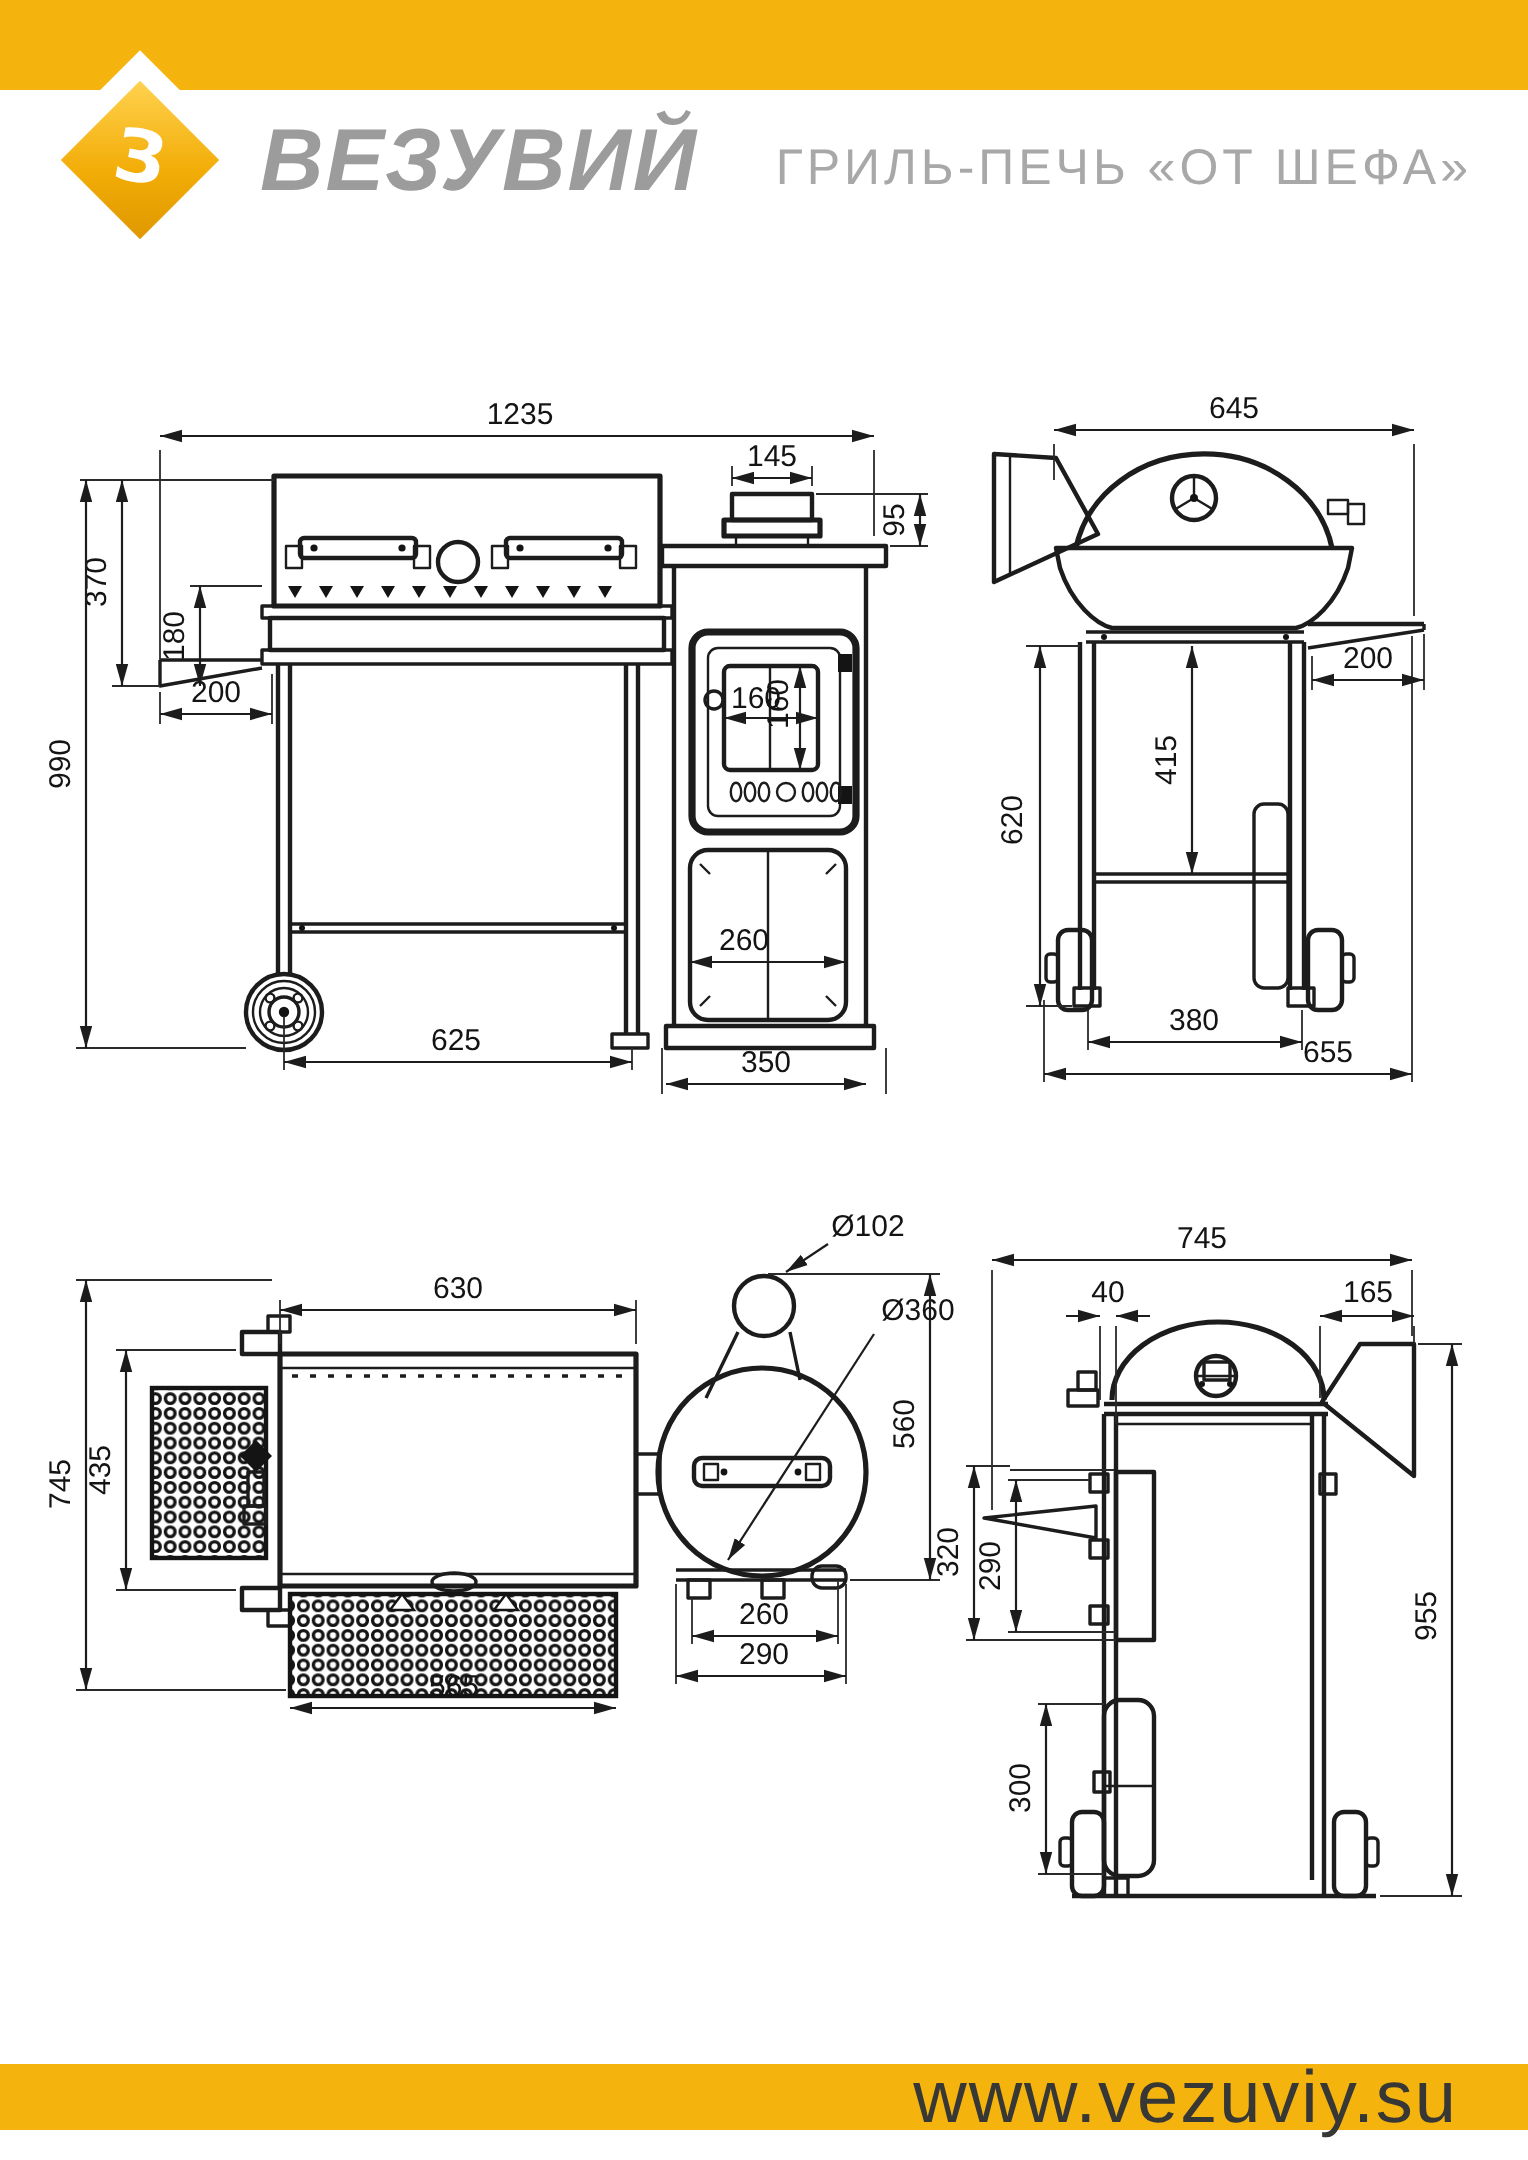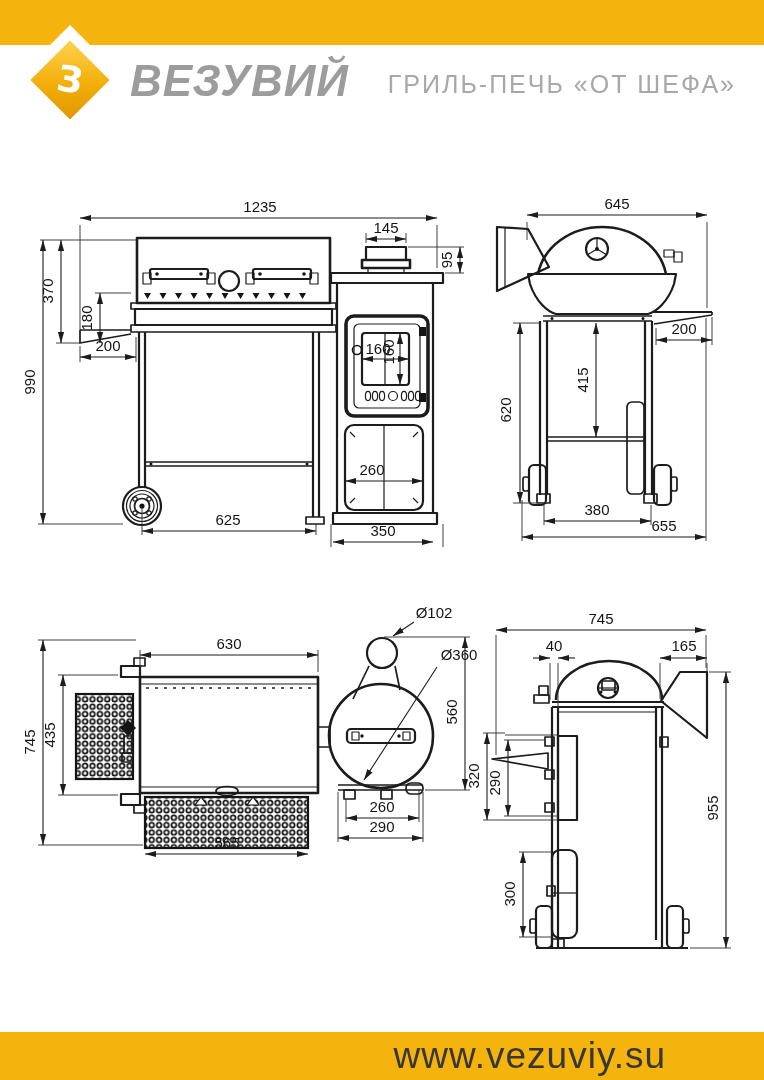--- a/index.html
+++ b/index.html
@@ -10,22 +10,22 @@
        transform:rotate(45deg);}
   .logo-diamond{position:absolute;left:42px;top:52px;width:56px;height:56px;
        background:linear-gradient(135deg,#ffd24f 0%,#f2ac06 58%,#df9800 100%);
        transform:rotate(45deg);display:flex;align-items:center;justify-content:center;}
   .logo-letter{transform:rotate(-35deg);color:#ffffff;font-size:36px;font-weight:bold;
        font-family:"DejaVu Sans",sans-serif;line-height:1;}
   .brand-name{position:absolute;left:130px;top:56px;font-size:44px;font-weight:bold;
        font-style:italic;color:#9c9c9c;letter-spacing:1px;text-align:center;}
   .doc-title{position:absolute;right:28px;top:70px;font-size:25px;color:#a8a8a8;
        letter-spacing:2px;margin-left:48px;}
-  .bottom-bar{position:absolute;left:0;top:1032px;width:764px;height:48px;background:#f5b30e;
-       display:flex;align-items:center;justify-content:flex-end;padding-right:98px;
+  .bottom-bar{position:absolute;left:0;top:1032px;width:764px;height:33px;background:#f5b30e;
+       display:flex;align-items:center;justify-content:flex-end;padding-right:35px;
        box-sizing:border-box;}
   .site{font-size:37px;color:#373735;letter-spacing:1px;}
   svg{position:absolute;left:0;top:0;}
   .o{stroke:#1c1c1c;fill:none;stroke-linejoin:round;}
   .w1{stroke-width:1.2}.w15{stroke-width:1.7}.w2{stroke-width:2.2}.w25{stroke-width:2.6}.w3{stroke-width:3.6}
   .x{stroke:#2a2a2a;stroke-width:0.9;fill:none;}
   .d{stroke:#1c1c1c;stroke-width:1.1;fill:none;}
   .t{font-size:15px;fill:#141414;text-anchor:middle;font-family:"Liberation Sans",sans-serif;}
   .f{fill:#141414;stroke:none;}
 </style>

